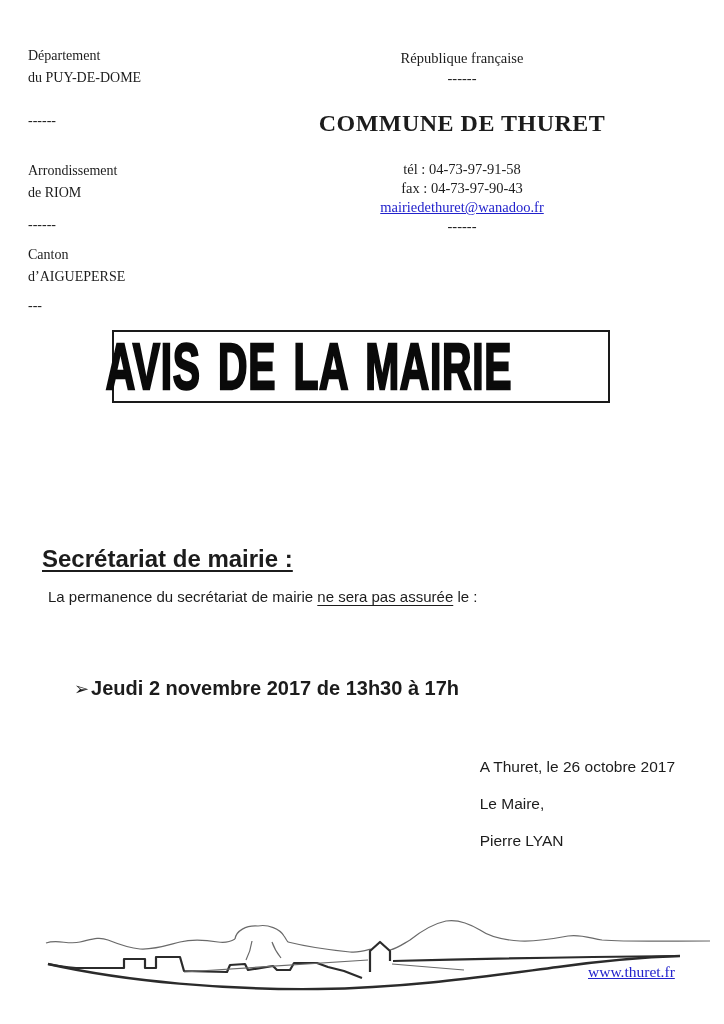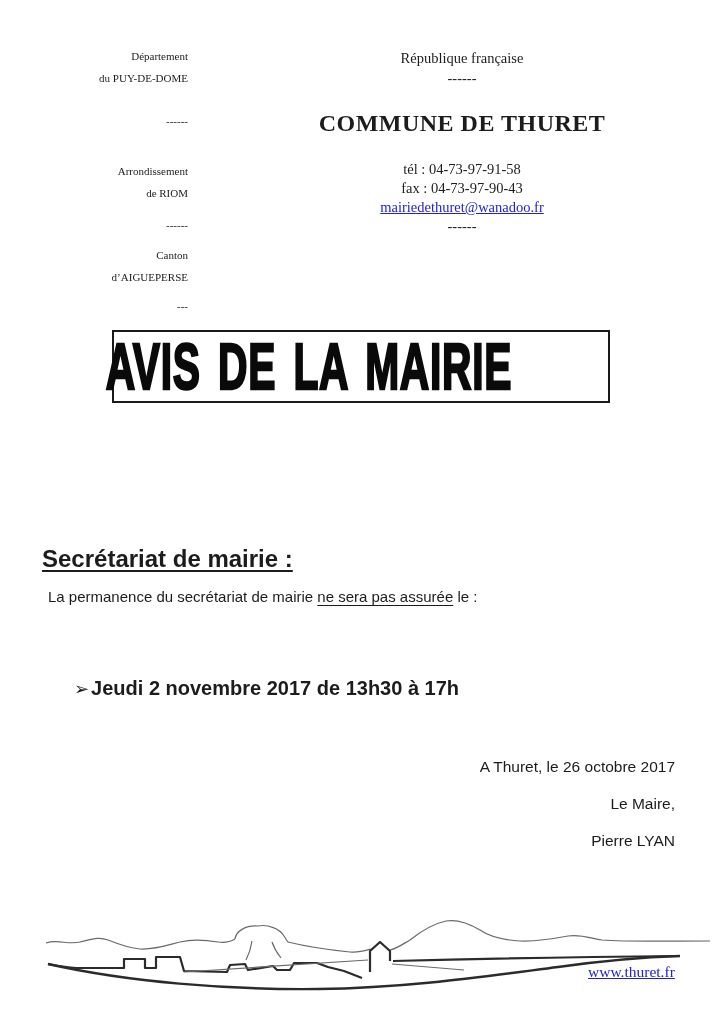--- a/index.html
+++ b/index.html
@@ -4,21 +4,21 @@
 <style>
   html,body{margin:0;padding:0;background:#e8e8e8;}
   .page{
     position:relative;width:724px;height:1024px;background:#ffffff;
     margin:0 auto;overflow:hidden;
     font-family:"Liberation Serif", serif;color:#1c1c1c;
   }
   
   .hdr-left{
     position:absolute;left:28px;top:45px;width:160px;
-    text-align:right;font-size:11px;line-height:22px;
+    text-align:left;font-size:14px;line-height:22px;
   }
   .hdr-left .sep1{margin-top:21px;}
   .hdr-left .pair2{margin-top:28px;}
   .hdr-left .sep2{margin-top:10px;}
   .hdr-left .pair3{margin-top:8px;}
   .hdr-left .sep3{margin-top:7px;}
   
   .hdr-right{
     position:absolute;left:250px;top:48px;width:424px;
     text-align:center;font-size:14.5px;line-height:20px;
@@ -53,21 +53,21 @@
   }
   .body-line .ul{text-decoration:underline;text-underline-offset:3px;}
   .bullet-line{
     position:absolute;left:74px;top:677px;
     font-family:"Liberation Sans", sans-serif;font-weight:bold;font-size:20px;
     white-space:nowrap;
   }
   .bullet-line .glyph{font-weight:normal;font-size:18px;margin-right:2px;}
   
   .signature{
-    position:absolute;right:49px;top:758px;text-align:right;
+    position:absolute;right:49px;top:758px;
     font-family:"Liberation Sans", sans-serif;font-size:15.5px;line-height:17px;
     display:flex;flex-direction:column;gap:20px;
   }
   
   .skyline{position:absolute;left:28px;top:898px;width:690px;height:112px;}
   .site-link{
     position:absolute;left:588px;top:963px;
     font-family:"Liberation Serif", serif;font-size:15.5px;
   }
 </style>

